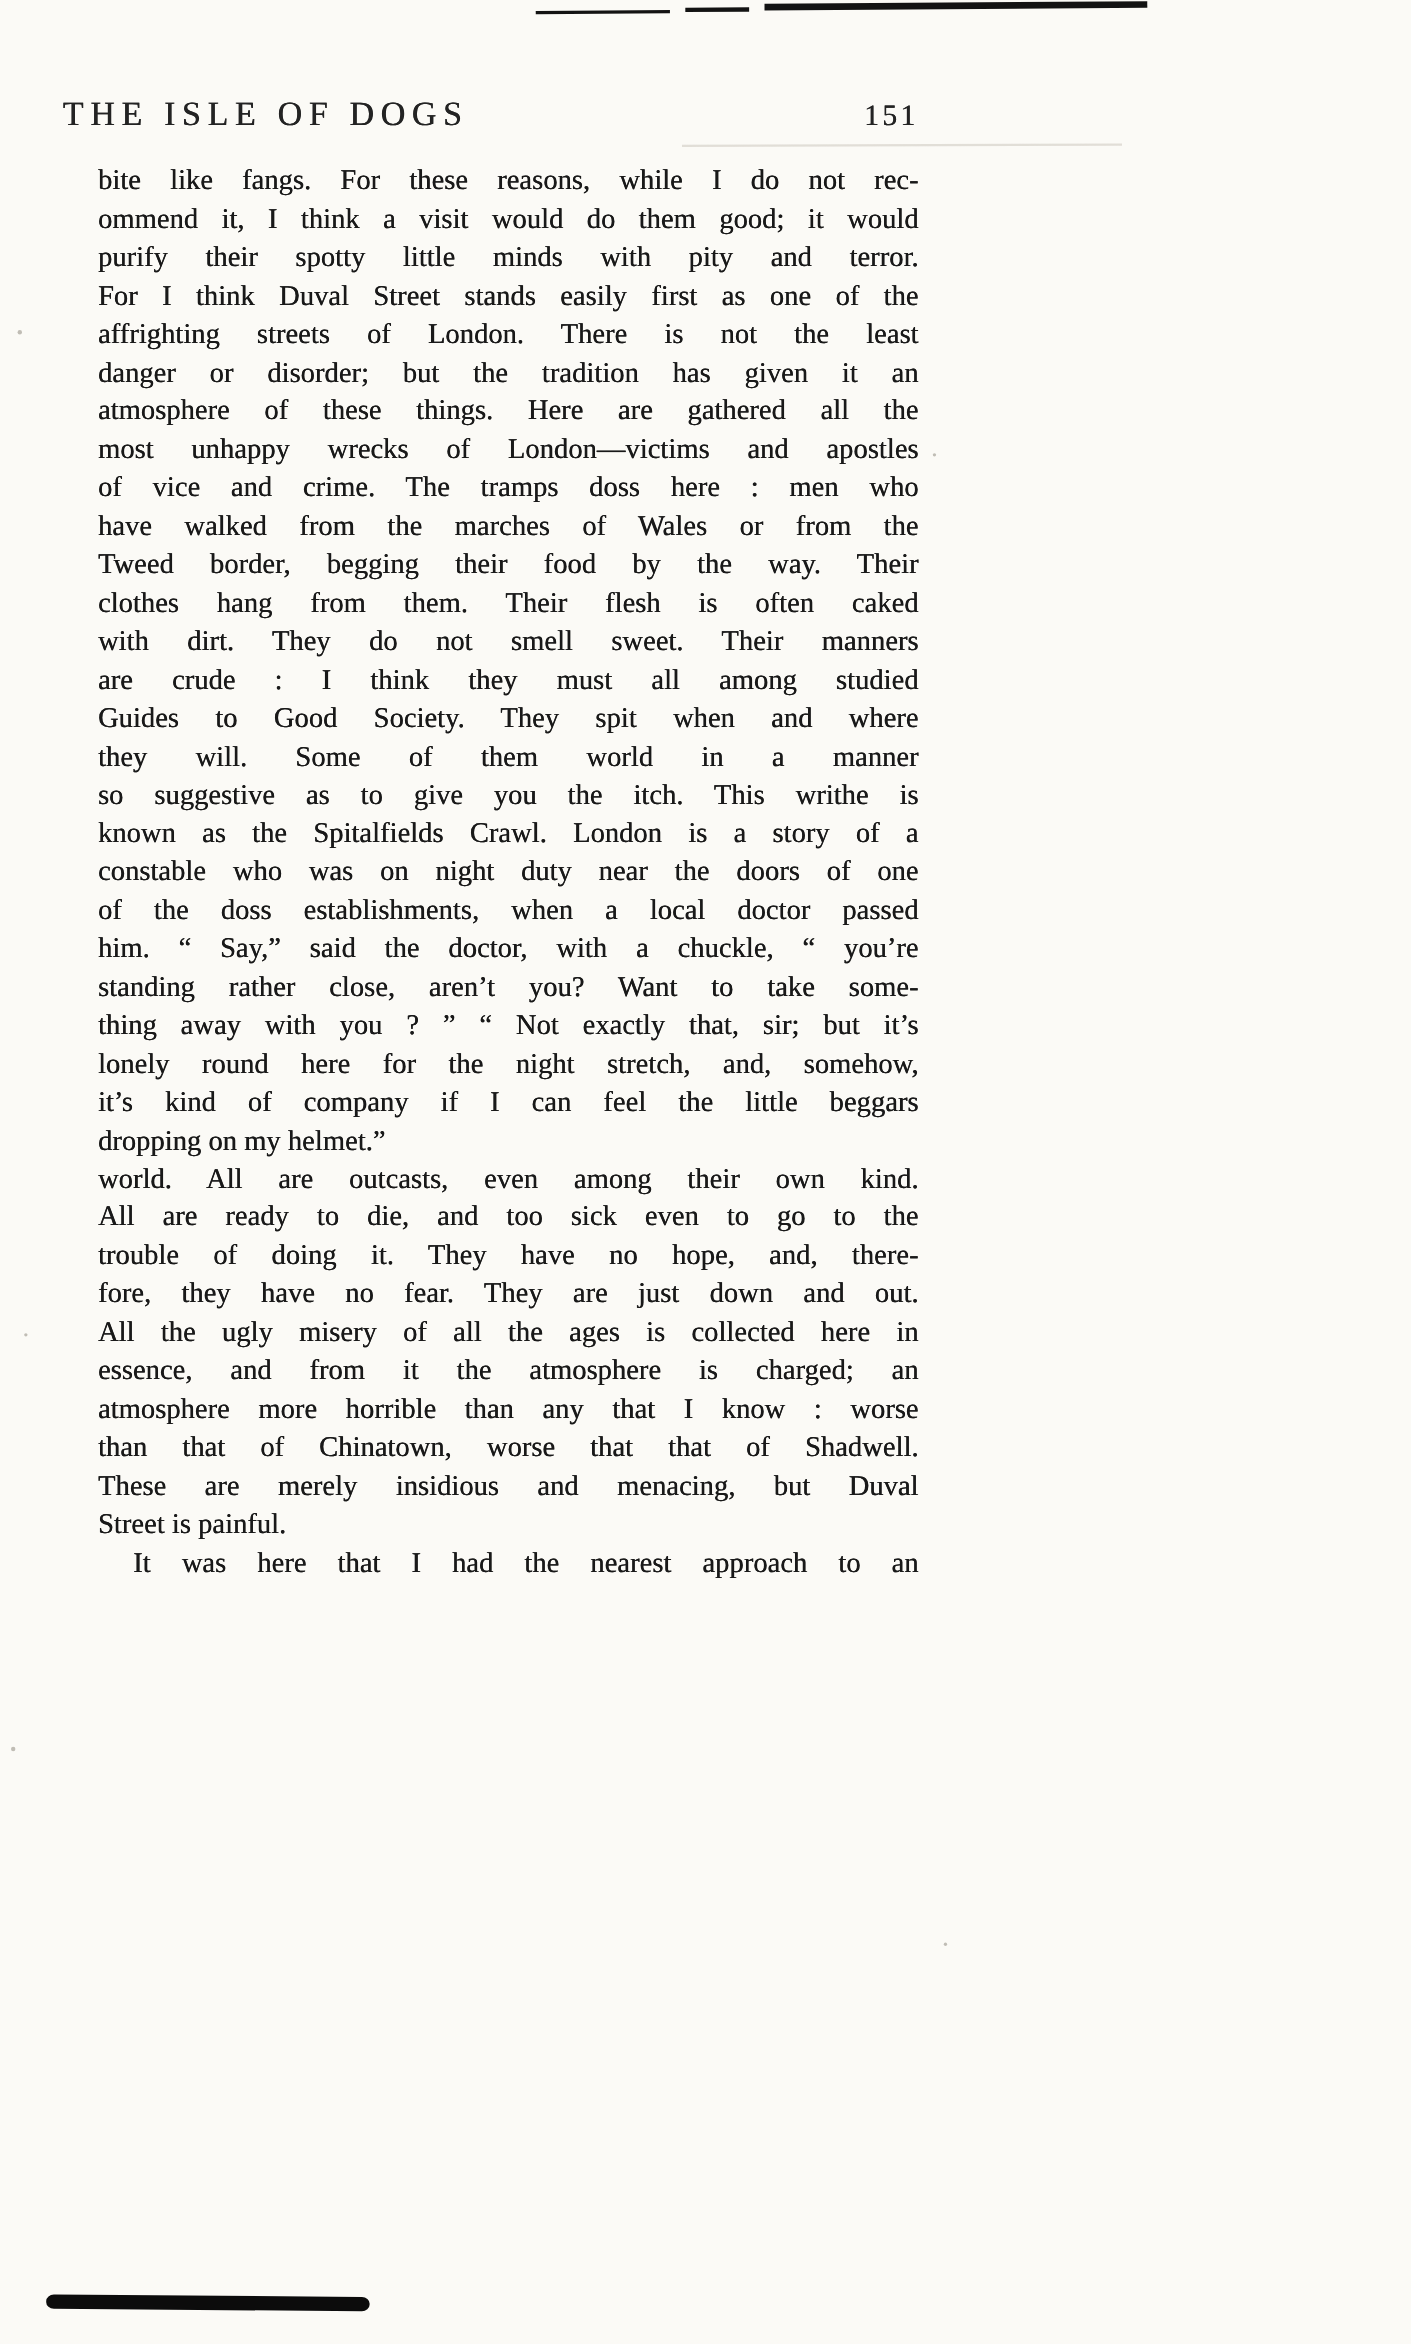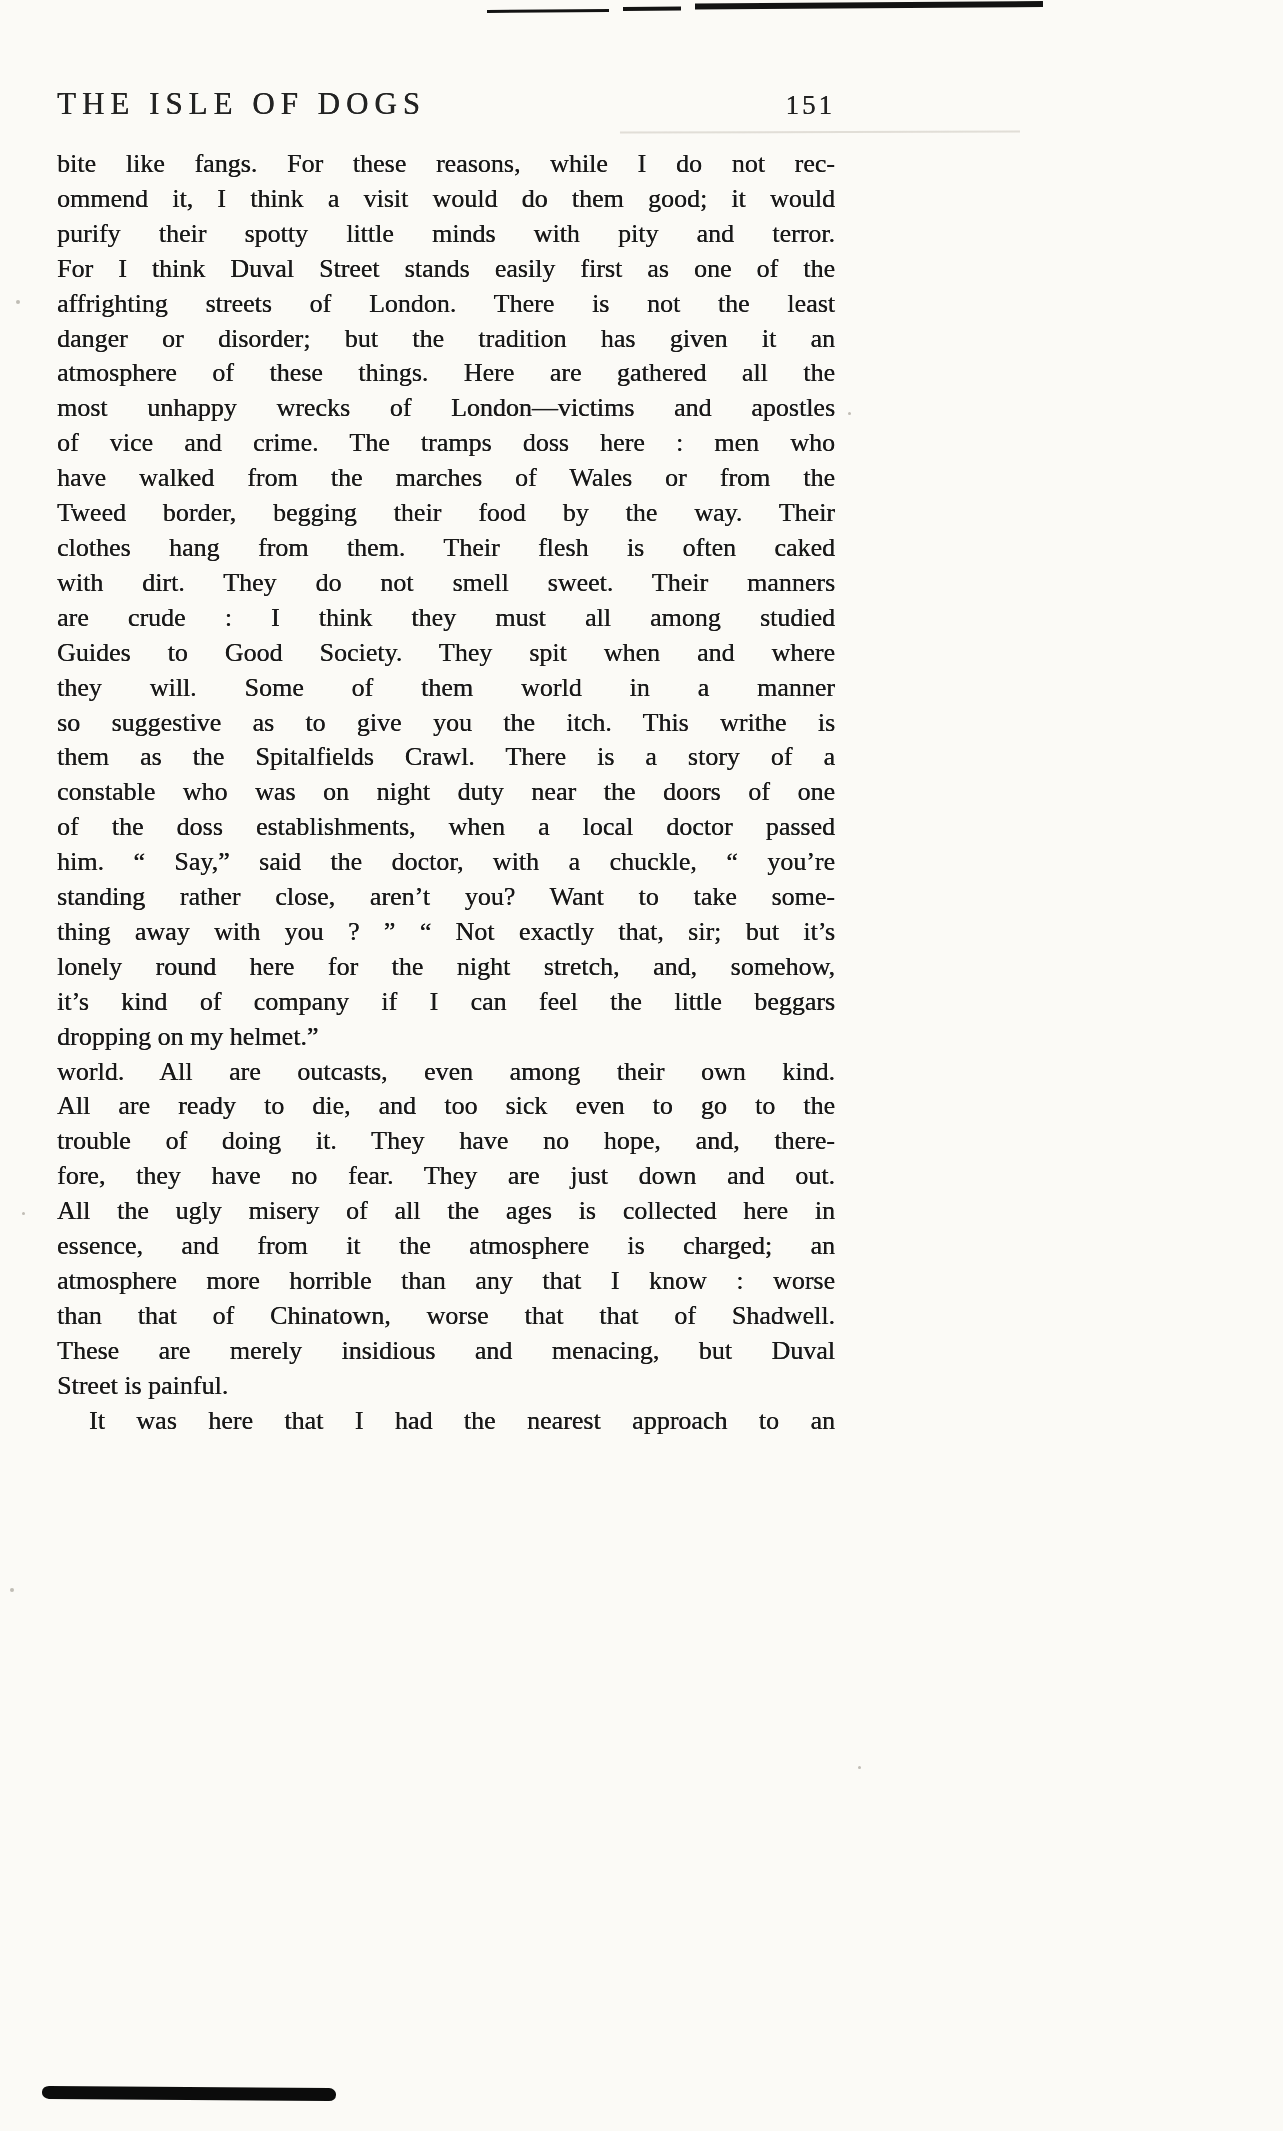--- a/index.html
+++ b/index.html
@@ -34,21 +34,21 @@
   }
 
   
   .text-block {
     position: absolute; left: 57px; top: 147px; width: 778px;
     font-size: 26px;
     line-height: 34.9px;
     color: #191919;
     text-shadow: 0.28px 0 0 currentColor; 
   }
-  .line { text-align: justify; text-align-last: justify; }
+  .line { text-align: justify; text-align-last: justify; margin-left: 32px; }
   .line.end { text-align-last: left; }
   .line.indent { text-indent: 32px; }
 
   
   .tear-top {
     position: absolute; left: 487px; top: 2px; width: 556px; height: 10px;
     background:
       linear-gradient(#050505,#050505) 0px 6px / 122px 3px no-repeat,
       linear-gradient(#050505,#050505) 136px 4px / 58px 4px no-repeat,
       linear-gradient(#050505,#050505) 208px 1px / 348px 6px no-repeat;
@@ -86,21 +86,21 @@
       <div class="line">most unhappy wrecks of London—victims and apostles</div>
       <div class="line">of vice and crime. The tramps doss here : men who</div>
       <div class="line">have walked from the marches of Wales or from the</div>
       <div class="line">Tweed border, begging their food by the way. Their</div>
       <div class="line">clothes hang from them. Their flesh is often caked</div>
       <div class="line">with dirt. They do not smell sweet. Their manners</div>
       <div class="line">are crude : I think they must all among studied</div>
       <div class="line">Guides to Good Society. They spit when and where</div>
       <div class="line">they will. Some of them world in a manner</div>
       <div class="line">so suggestive as to give you the itch. This writhe is</div>
-      <div class="line">them as the Spitalfields Crawl. There is a story of a</div>
+      <div class="line">known as the Spitalfields Crawl. London is a story of a</div>
       <div class="line">constable who was on night duty near the doors of one</div>
       <div class="line">of the doss establishments, when a local doctor passed</div>
       <div class="line">him. “ Say,” said the doctor, with a chuckle, “ you’re</div>
       <div class="line">standing rather close, aren’t you? Want to take some-</div>
       <div class="line">thing away with you ? ” “ Not exactly that, sir; but it’s</div>
       <div class="line">lonely round here for the night stretch, and, somehow,</div>
       <div class="line">it’s kind of company if I can feel the little beggars</div>
       <div class="line end">dropping on my helmet.”</div>
       <div class="line">world. All are outcasts, even among their own kind.</div>
       <div class="line">All are ready to die, and too sick even to go to the</div>

